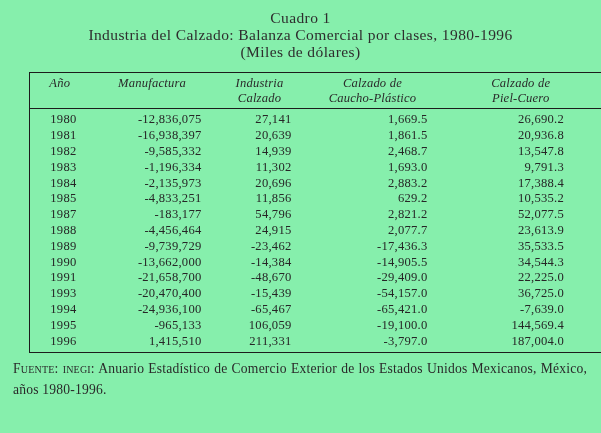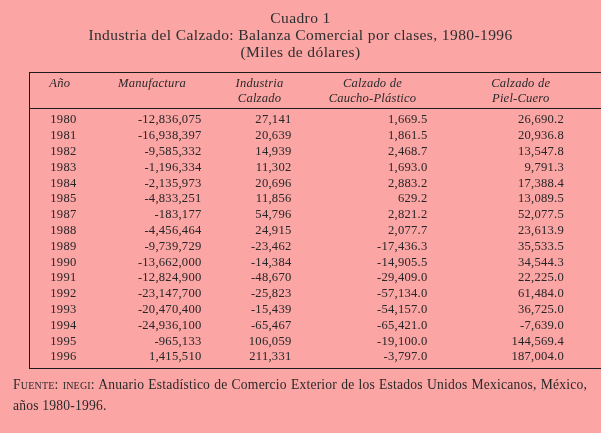--- a/index.html
+++ b/index.html
@@ -4,21 +4,21 @@
 <style>
   html, body {
     margin: 0;
     padding: 0;
     background: #ffffff;
   }
   .page {
     position: relative;
     width: 601px;
     height: 433px;
-    background: #fca5a5;
+    background: #86efac;
     font-family: "Liberation Serif", "DejaVu Serif", serif;
     color: #2a2a2a;
     overflow: hidden;
   }
   .title-block {
     padding-top: 9px;
     text-align: center;
     line-height: 17px;
     font-size: 15.5px;
     letter-spacing: 0.4px;
@@ -150,21 +150,21 @@
       <td>20,696</td>
       <td>2,883.2</td>
       <td>17,388.4</td>
     </tr>
 
     <tr>
       <td>1985</td>
       <td>-4,833,251</td>
       <td>11,856</td>
       <td>629.2</td>
-      <td>13,089.5</td>
+      <td>10,535.2</td>
     </tr>
 
 
     <tr>
       <td>1987</td>
       <td>-183,177</td>
       <td>54,796</td>
       <td>2,821.2</td>
       <td>52,077.5</td>
     </tr>
@@ -188,33 +188,26 @@
     <tr>
       <td>1990</td>
       <td>-13,662,000</td>
       <td>-14,384</td>
       <td>-14,905.5</td>
       <td>34,544.3</td>
     </tr>
 
     <tr>
       <td>1991</td>
-      <td>-12,824,900</td>
+      <td>-21,658,700</td>
       <td>-48,670</td>
       <td>-29,409.0</td>
       <td>22,225.0</td>
     </tr>
 
-    <tr>
-      <td>1992</td>
-      <td>-23,147,700</td>
-      <td>-25,823</td>
-      <td>-57,134.0</td>
-      <td>61,484.0</td>
-    </tr>
 
     <tr>
       <td>1993</td>
       <td>-20,470,400</td>
       <td>-15,439</td>
       <td>-54,157.0</td>
       <td>36,725.0</td>
     </tr>
 
     <tr>

